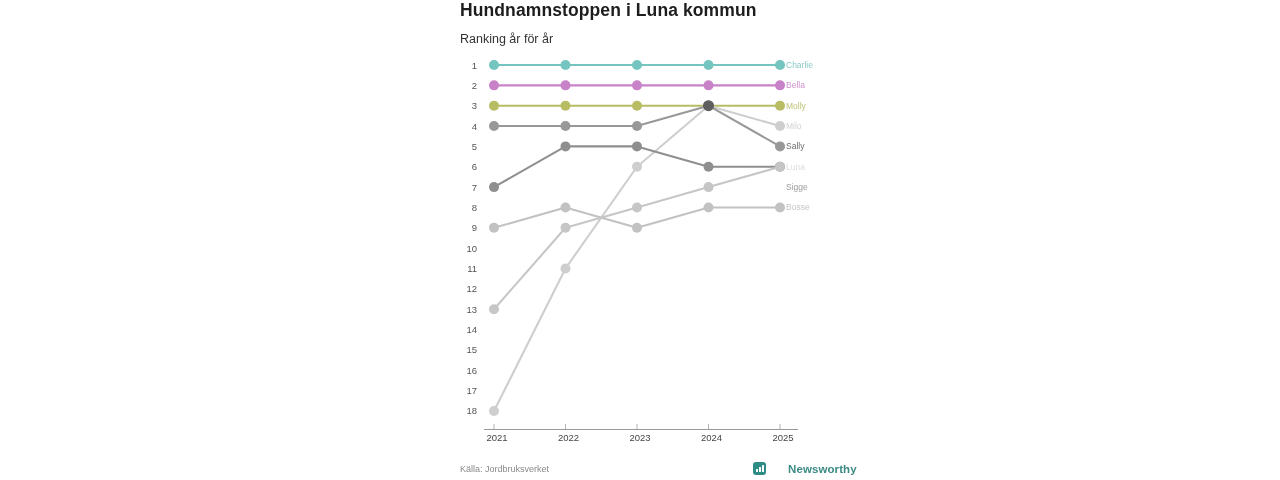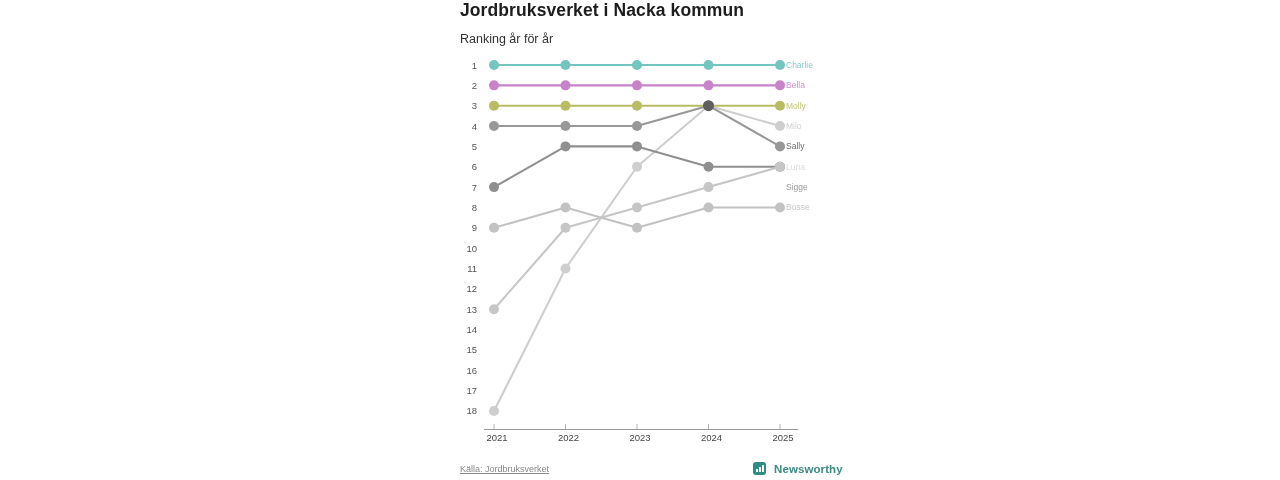--- a/index.html
+++ b/index.html
@@ -8,39 +8,39 @@
     position:absolute;left:460px;top:0px;width:560px;
     font-size:17.5px;font-weight:700;color:#1d1d1d;letter-spacing:.1px;
   }
   .subtitle{
     position:absolute;left:460px;top:32px;width:400px;
     font-size:12.5px;font-weight:400;color:#333333;
   }
   .chart-svg{position:absolute;left:0;top:0;}
   .footer-source{
     position:absolute;left:460px;top:464px;
-    font-size:9px;color:#8a8a8a;text-decoration:underline;
+    font-size:9px;color:#8a8a8a;
   }
   .brand{
     position:absolute;left:753px;top:461px;height:15px;
-    display:flex;align-items:center;gap:8px;text-decoration:none;cursor:pointer;
+    display:flex;align-items:center;gap:22px;text-decoration:none;cursor:pointer;
   }
   .brand-icon{
     width:13px;height:13px;border-radius:3px;position:relative;flex:0 0 auto;
   }
   .brand-icon span{position:absolute;bottom:3px;background:#ffffff;width:2px;border-radius:.5px;}
   .brand-icon .b1{left:3px;height:3px;}
   .brand-icon .b2{left:6px;height:5px;}
   .brand-icon .b3{left:9px;height:7px;top:3px;}
   .brand-name{font-size:11.5px;font-weight:700;letter-spacing:.1px;}
 </style>
 </head>
 <body>
 
-<div class="title">Jordbruksverket i Nacka kommun</div>
+<div class="title">Hundnamnstoppen i Luna kommun</div>
 <div class="subtitle">Ranking år för år</div>
 
 <svg class="chart-svg" id="bump-chart" width="1280" height="480" viewBox="0 0 1280 480">
     <text x="477" y="68.5" text-anchor="end" font-size="9.5" fill="#555555">1</text>
     <text x="477" y="88.85" text-anchor="end" font-size="9.5" fill="#555555">2</text>
     <text x="477" y="109.2" text-anchor="end" font-size="9.5" fill="#555555">3</text>
     <text x="477" y="129.55" text-anchor="end" font-size="9.5" fill="#555555">4</text>
     <text x="477" y="149.9" text-anchor="end" font-size="9.5" fill="#555555">5</text>
     <text x="477" y="170.25" text-anchor="end" font-size="9.5" fill="#555555">6</text>
     <text x="477" y="190.60000000000002" text-anchor="end" font-size="9.5" fill="#555555">7</text>

